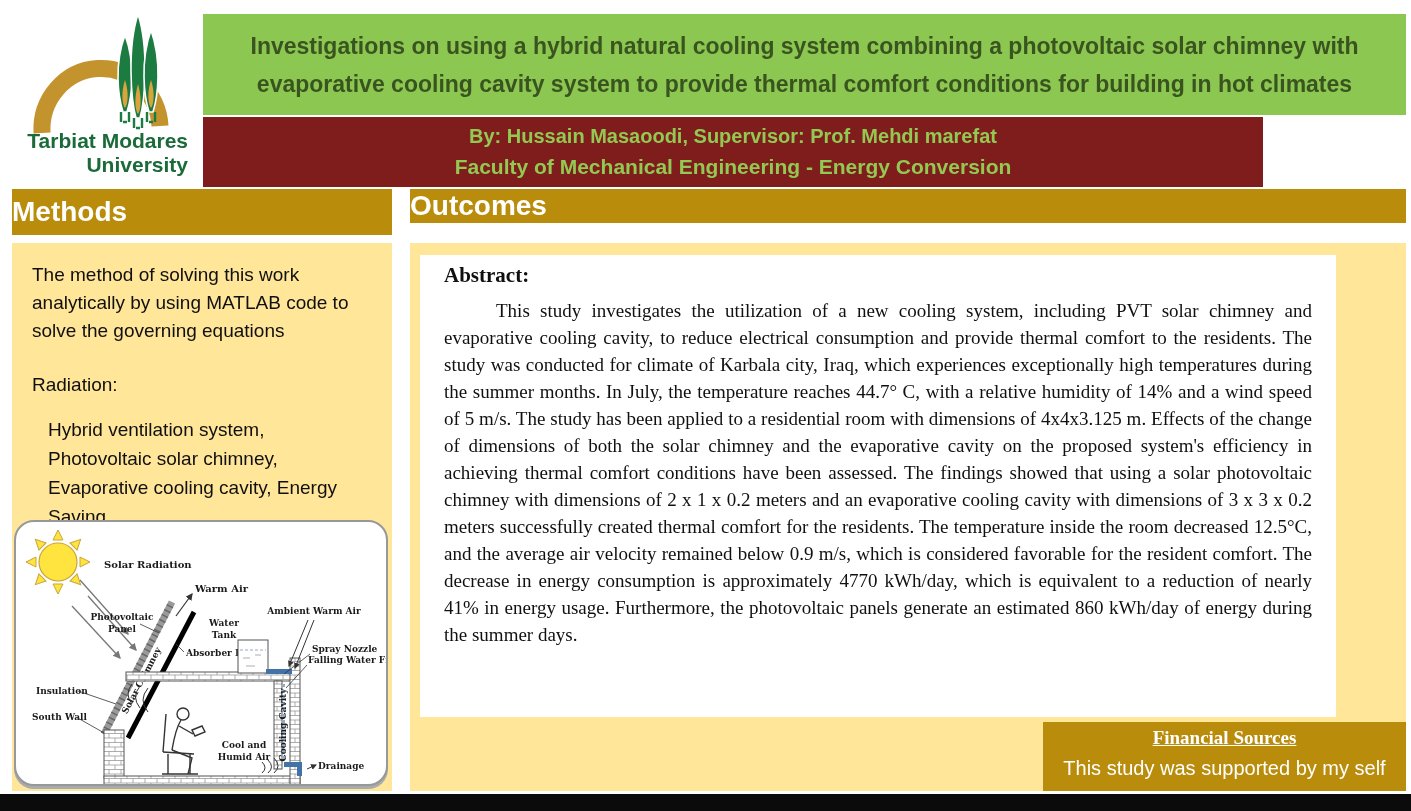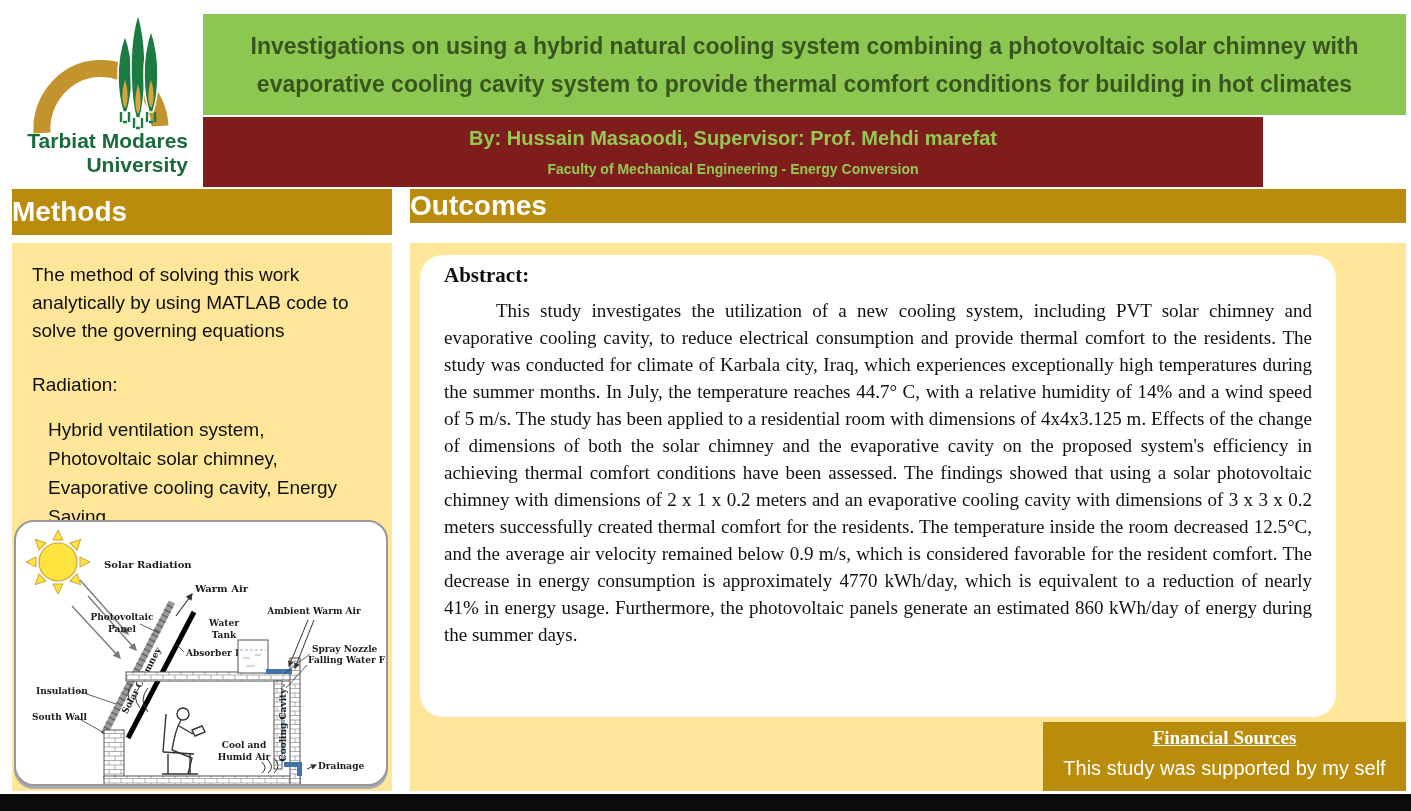--- a/index.html
+++ b/index.html
@@ -15,21 +15,21 @@
     left:203px;top:14px;width:1203px;height:101px;background:#8CC751;
     display:flex;align-items:center;justify-content:center;text-align:center;
     color:#3A5420;font-weight:bold;font-size:23px;line-height:38px;padding:0 38px;
   }
   .byline-bar{
     left:203px;top:117px;width:1060px;height:70px;background:#7f1d1d;
     display:flex;flex-direction:column;justify-content:space-evenly;
     text-align:center;color:#93C952;font-weight:bold;
   }
   .byline-line1{font-size:20px;}
-  .byline-line2{font-size:14px;}
+  .byline-line2{font-size:21px;}
 
   
   .sec-header{
     background:#BA8C0C;color:#ffffff;font-weight:bold;font-size:28px;
     display:flex;align-items:center;justify-content:flex-start;
   }
   .methods-header{left:12px;top:189px;width:380px;height:46px;}
   .outcomes-header{left:410px;top:189px;width:996px;height:34px;}
 
   
@@ -43,21 +43,21 @@
   .diagram-box{
     left:2px;top:277px;width:374px;height:266px;background:#ffffff;
     border:2px solid #97989a;border-radius:20px;box-shadow:0 3px 0 #a9abad;
   }
   .diagram-box svg{display:block;width:100%;height:100%;}
 
   
   .outcomes-panel{left:410px;top:243px;width:996px;height:548px;background:#FFE699;}
   .abstract-box{
     left:10px;top:12px;width:916px;height:462px;background:#ffffff;
-    padding:8px 24px 0 24px;font-family:"Liberation Serif","DejaVu Serif",serif;color:#101010;border-radius:23px;
+    padding:8px 24px 0 24px;font-family:"Liberation Serif","DejaVu Serif",serif;color:#101010;
   }
   .abstract-label{font-size:21px;font-weight:bold;margin:0;}
   .abstract-text{
     font-size:19px;line-height:27px;text-align:justify;text-indent:52px;margin:9px 0 0 0;
   }
   .financial-box{
     right:0;bottom:0;width:363px;height:69px;background:#BA8C0C;color:#ffffff;
     text-align:center;padding-top:5px;
   }
   .financial-header{font-size:19px;font-weight:bold;text-decoration:underline;font-family:Liberation Serif, serif;}

